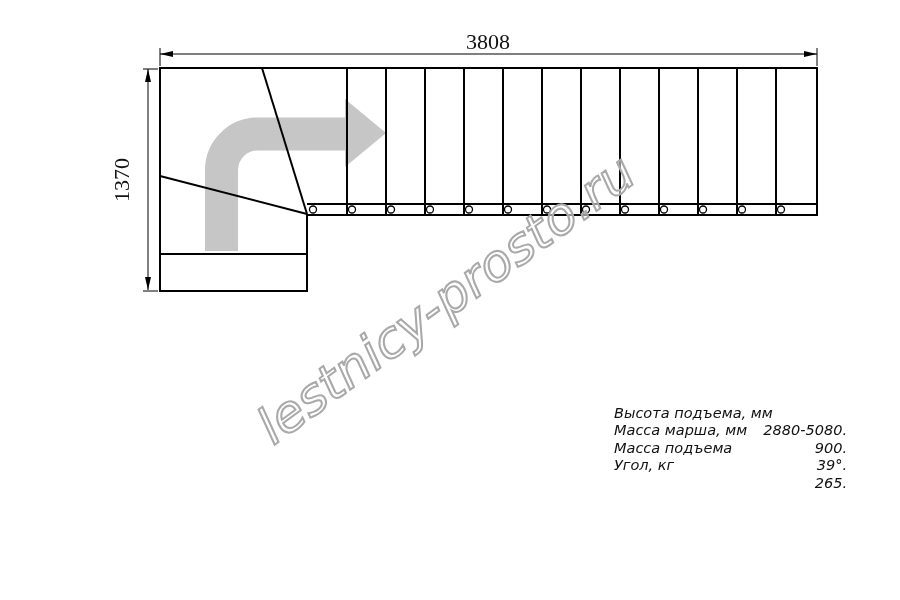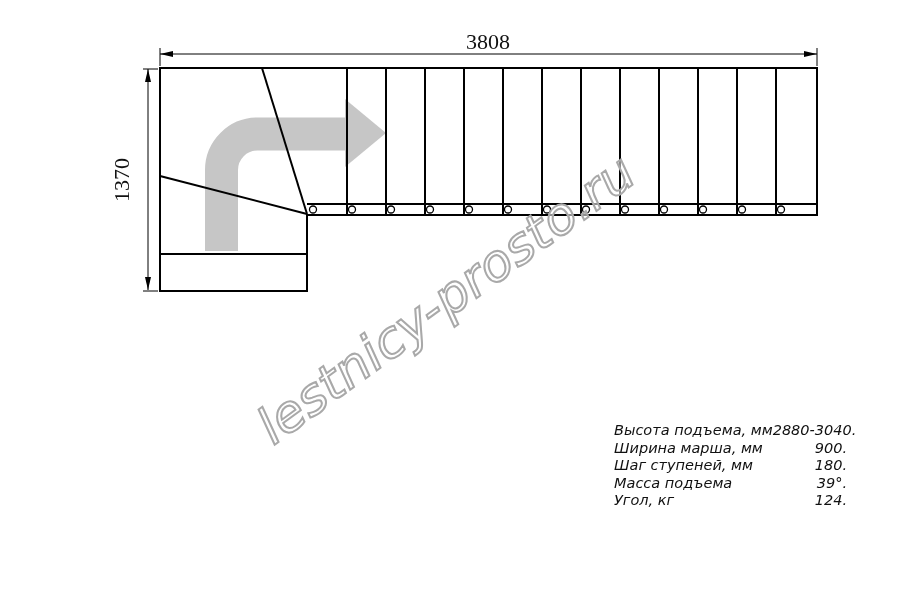--- a/index.html
+++ b/index.html
@@ -39,21 +39,21 @@
     stroke:var(--watermark-stroke,#a9a9a9);
     stroke-width:2;
   }
 
   
   .specs{
     position:absolute;left:614px;top:418px;width:233px;
     font-family:"DejaVu Sans",sans-serif;
     font-style:italic;font-size:14.5px;color:var(--text,#111);
   }
-  .spec-row{display:flex;justify-content:space-between;height:17.5px;line-height:17.5px;}
+  .spec-row{display:flex;justify-content:flex-end;height:17.5px;line-height:17.5px;flex-direction:column;}
   .spec-label{white-space:nowrap;}
   .spec-value{text-align:right;white-space:nowrap;}
 </style>
 </head>
 <body>
 
 <div class="canvas">
   <svg width="900" height="600" viewBox="0 0 900 600">
 
     <g>
@@ -119,32 +119,28 @@
       <text class="dim-text" transform="translate(129,176) rotate(-90)">1370</text>
     </g>
 
     <text class="watermark" transform="translate(456,309) rotate(-36)" textLength="452" lengthAdjust="spacingAndGlyphs">lestnicy-prosto.ru</text>
   </svg>
 
   
   <div class="specs" id="specs">
       <div class="spec-row">
         <span class="spec-label">Высота подъема, мм</span>
-        <span class="spec-value">2880-3040.</span>
+        <span class="spec-value">2880-5080.</span>
       </div>
       <div class="spec-row">
-        <span class="spec-label">Ширина марша, мм</span>
+        <span class="spec-label">Масса марша, мм</span>
         <span class="spec-value">900.</span>
-      </div>
-      <div class="spec-row">
-        <span class="spec-label">Шаг ступеней, мм</span>
-        <span class="spec-value">180.</span>
       </div>
       <div class="spec-row">
         <span class="spec-label">Масса подъема</span>
         <span class="spec-value">39°.</span>
       </div>
       <div class="spec-row">
         <span class="spec-label">Угол, кг</span>
-        <span class="spec-value">124.</span>
+        <span class="spec-value">265.</span>
       </div>
     </div>
 </div>
 
 </body></html>

